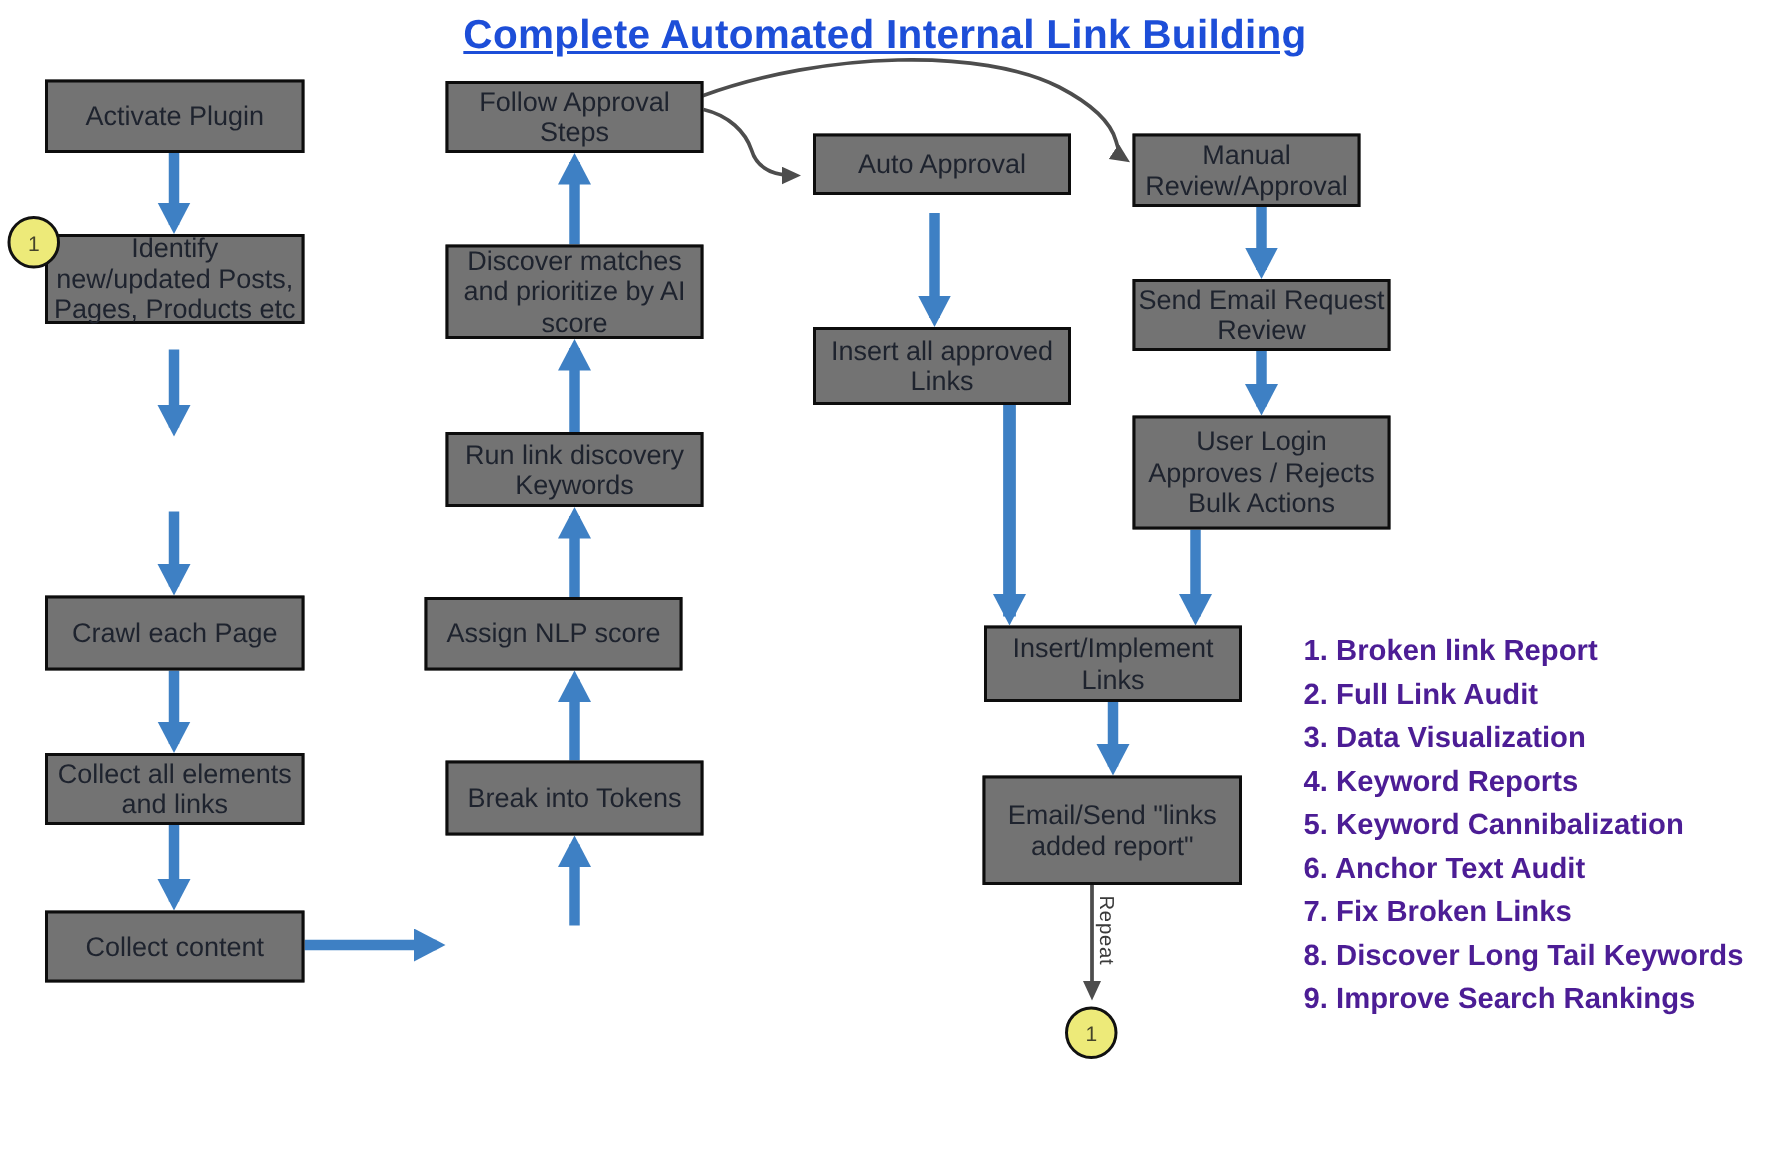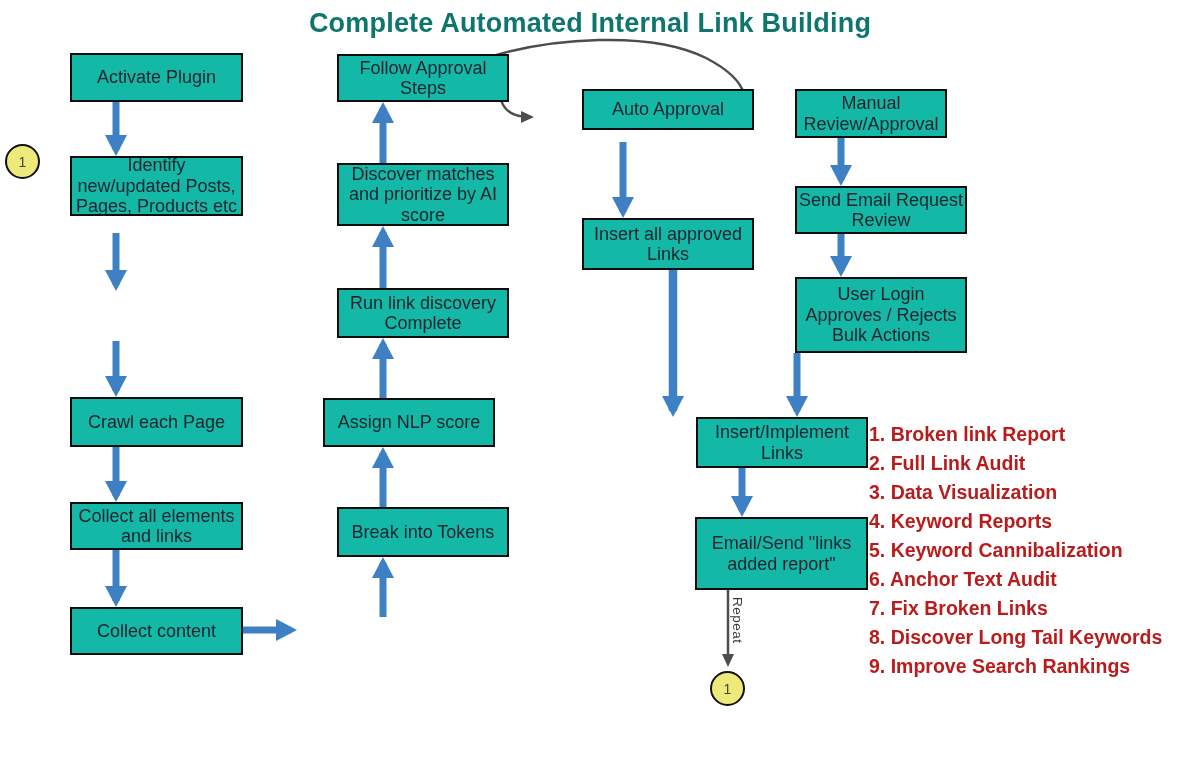--- a/index.html
+++ b/index.html
@@ -1,30 +1,30 @@
 <!DOCTYPE html>
 <html><head>
 <meta charset="utf-8">
 <style>
   html,body{margin:0;padding:0;background:#fff;}
   .canvas{position:relative;width:1180px;height:781px;background:#ffffff;
           font-family:"Liberation Sans",sans-serif;overflow:hidden;}
   .arrow-layer{position:absolute;left:0;top:0;width:1180px;height:781px;pointer-events:none;}
   .title{position:absolute;top:8px;left:0;width:100%;margin:0;text-align:center;
-         font-size:27px;font-weight:bold;color:#0f766e;letter-spacing:.2px;}
-  .box{position:absolute;background:#14b8a6;border:2.5px solid #0d0d0d;box-sizing:border-box;
+         font-size:27px;font-weight:bold;color:#1d4ed8;letter-spacing:.2px;text-decoration:underline;}
+  .box{position:absolute;background:#737373;border:2.5px solid #0d0d0d;box-sizing:border-box;
        display:flex;align-items:center;justify-content:center;text-align:center;
-       font-size:18px;line-height:20.5px;color:#1e232e;margin-left:40px;}
+       font-size:18px;line-height:20.5px;color:#1e232e;}
   .box span{white-space:pre-line;}
   .circle{position:absolute;width:35px;height:35px;border-radius:50%;background:#edea79;
           border:2.5px solid #111;box-sizing:border-box;display:flex;align-items:center;
           justify-content:center;font-size:14px;color:#44432a;}
   .repeat{position:absolute;left:730px;top:597px;writing-mode:vertical-rl;
           font-size:13.5px;color:#3a3a3a;letter-spacing:.5px;}
-  .benefits{position:absolute;left:869px;top:420px;color:#b91c1c;font-weight:bold;
+  .benefits{position:absolute;left:869px;top:420px;color:#4c1d95;font-weight:bold;
             font-size:19.5px;line-height:29px;}
 </style>
 </head>
 <body>
 
 <div class="canvas">
 
   <svg class="arrow-layer" width="1180" height="781" viewBox="0 0 1180 781" xmlns="http://www.w3.org/2000/svg">
     <defs>
       <marker id="mb" markerUnits="userSpaceOnUse" markerWidth="22" markerHeight="24" refX="15" refY="11" orient="auto">
@@ -86,21 +86,21 @@
       <span>Discover matches
 and prioritize by AI
 score</span>
     </div>
   <div class="box" style="left:297px;top:54px;width:172px;height:48px">
       <span>Follow Approval
 Steps</span>
     </div>
   <div class="box" style="left:297px;top:288px;width:172px;height:50px">
       <span>Run link discovery
-Complete</span>
+Keywords</span>
     </div>
   <div class="box" style="left:283px;top:398px;width:172px;height:49px">
       <span>Assign NLP score</span>
     </div>
   <div class="box" style="left:297px;top:507px;width:172px;height:50px">
       <span>Break into Tokens</span>
     </div>
 
   <div class="box" style="left:542px;top:89px;width:172px;height:41px">
       <span>Auto Approval</span>

